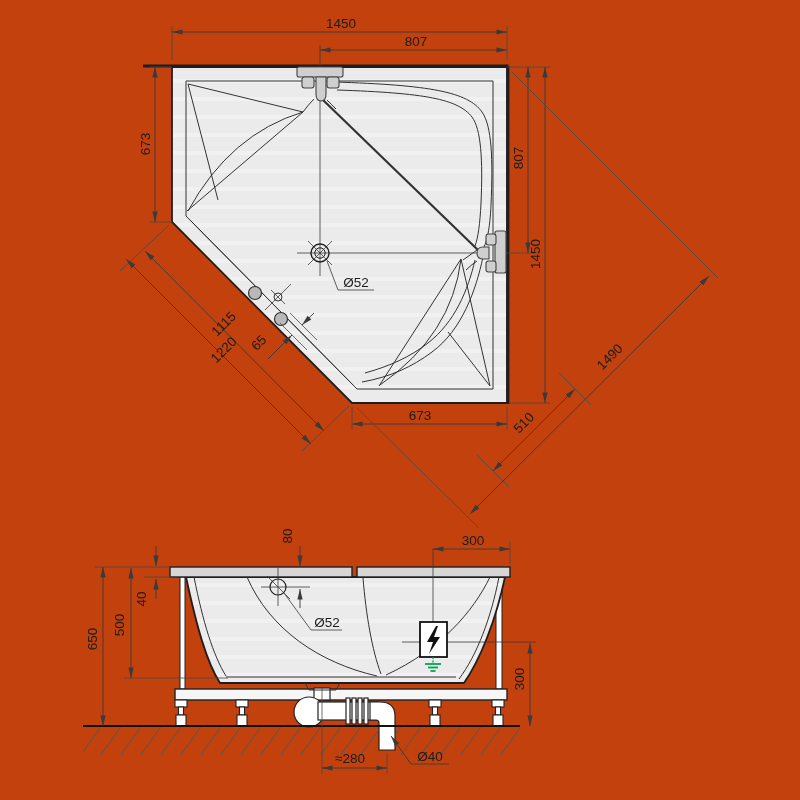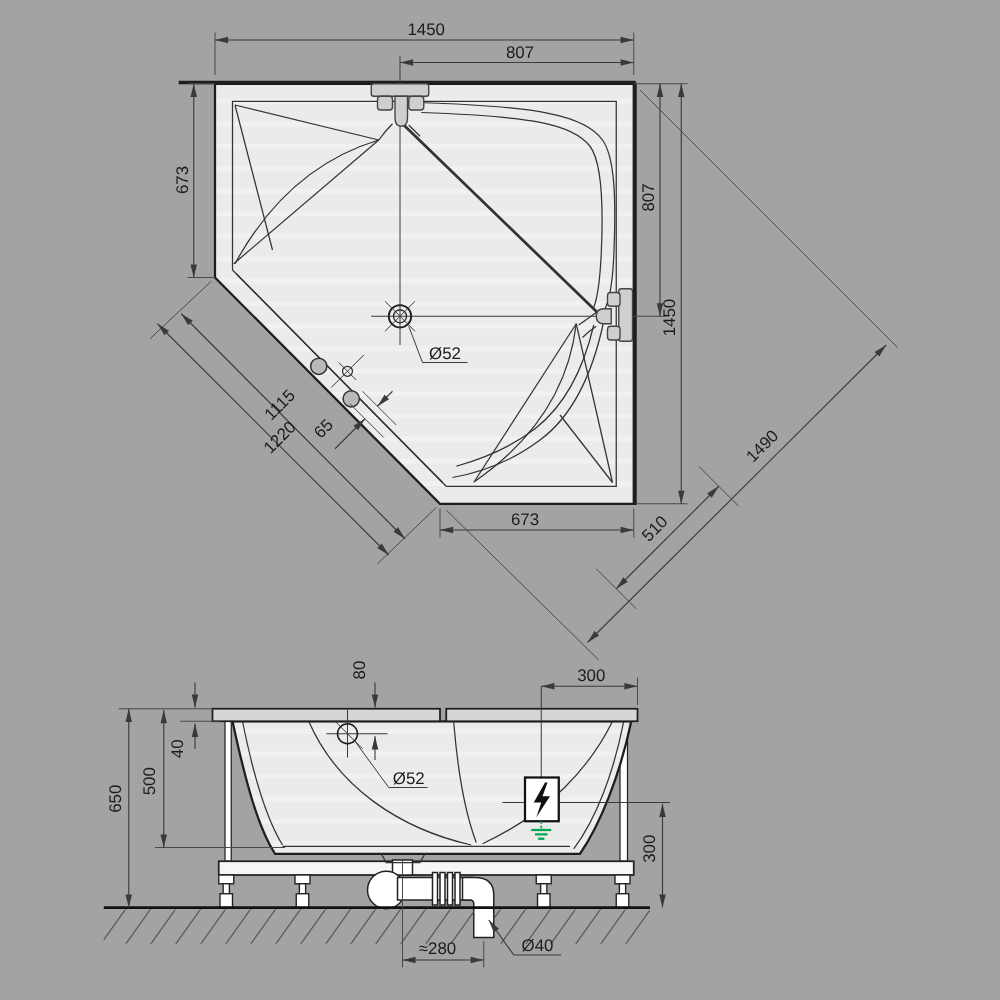--- a/index.html
+++ b/index.html
@@ -1,16 +1,16 @@
 <!DOCTYPE html>
 <html><head>
 <meta charset="utf-8">
 <style>
   html,body{margin:0;padding:0;background:#ffffff;}
-  .stage{width:800px;height:800px;position:relative;background:#a3a3a3;
+  .stage{width:800px;height:800px;position:relative;background:#c2410c;
          font-family:"Liberation Sans", sans-serif;}
   svg{display:block;}
   text{font-family:"Liberation Sans", sans-serif;font-size:13.5px;fill:#1c1c1c;}
   .dimline{stroke:#3a3a3a;stroke-width:0.9;fill:none;}
   .extline{stroke:#4a4a4a;stroke-width:0.8;fill:none;}
   .thin{stroke:#3a3a3a;stroke-width:0.8;fill:none;}
   .edge{stroke:#1e1e1e;fill:none;}
   .inner{stroke:#333;stroke-width:1;fill:none;}
 </style>
 </head>

